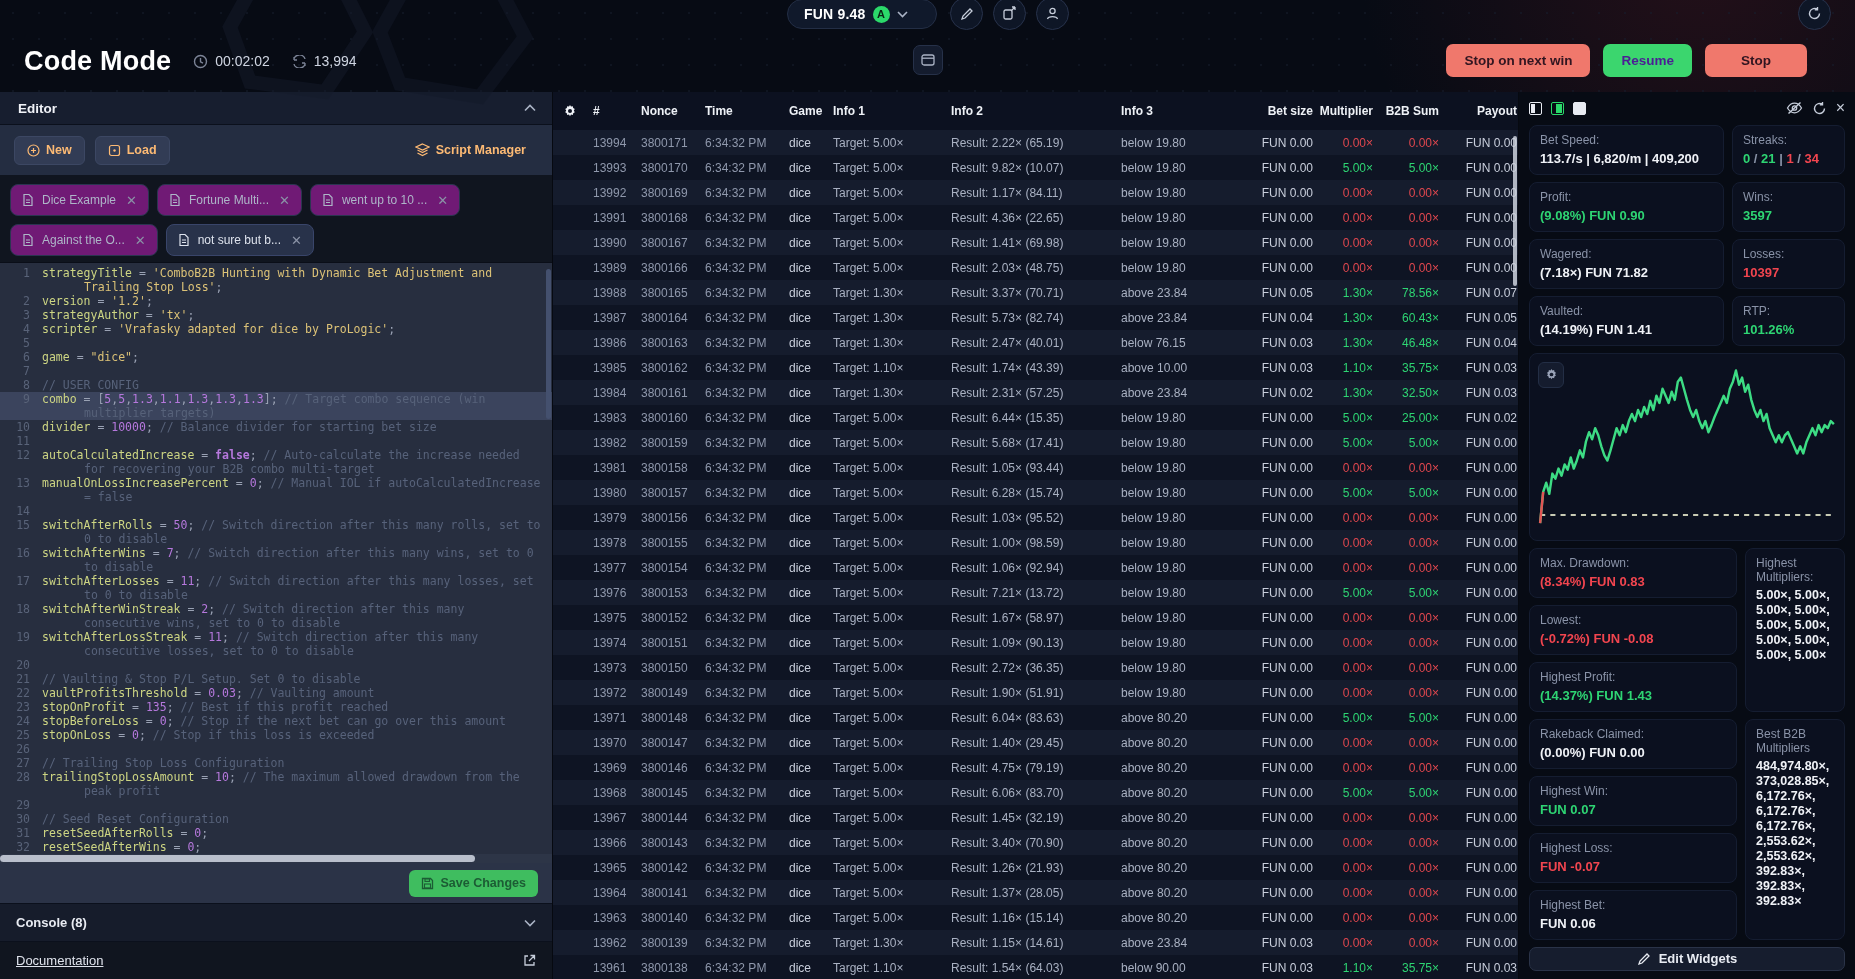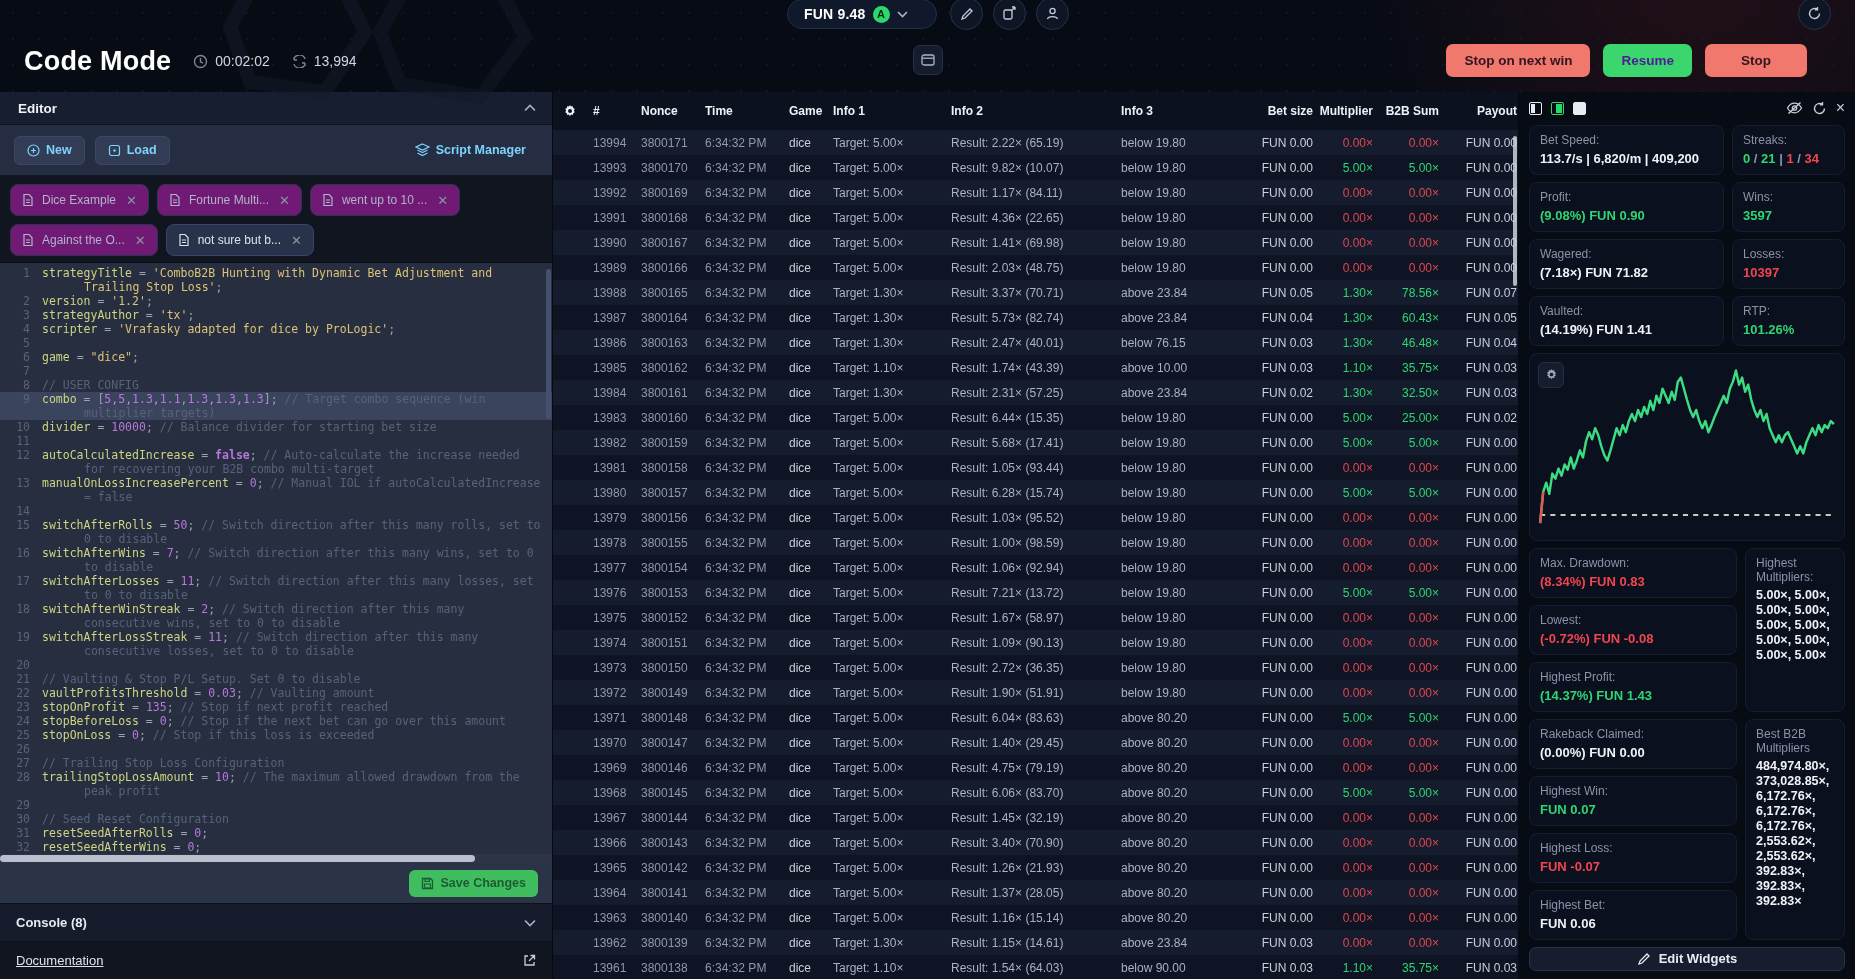--- a/index.html
+++ b/index.html
@@ -43,21 +43,21 @@
 
   
   .editor-panel { width:553px; flex:0 0 553px; display:flex; flex-direction:column;
     background:#141a29; border-right:1px solid #060910; }
   .panel-head { height:33px; background:#171e2f; display:flex; align-items:center;
     justify-content:space-between; padding:0 16px 0 18px; border-bottom:1px solid #0b101c; }
   .panel-head .t { font-size:13.5px; font-weight:bold; color:#f0f2f7; }
   .ed-toolbar { height:50px; background:#242d41; display:flex; align-items:center;
     gap:10px; padding:0 14px; }
   .tool-btn { height:29px; border-radius:6px; background:#323c55; border:1px solid #3c4763;
-    color:#7dd3fc; font-size:12.5px; font-weight:bold; display:flex; align-items:center;
+    color:#fdba74; font-size:12.5px; font-weight:bold; display:flex; align-items:center;
     gap:6px; padding:0 12px; cursor:pointer; font-family:inherit; }
   .tool-btn.ghost { background:transparent; border:none; margin-left:auto; }
   .tabs { background:#10151f; padding:9px 10px 6px 10px; display:flex; flex-wrap:wrap; gap:8px;
     border-bottom:1px solid #0a0e18; min-height:84px; align-content:flex-start; }
   .tab { height:32px; display:flex; align-items:center; gap:8px; padding:0 11px;
     border:1px solid #2b3550; border-radius:8px; color:#aeb6c8; font-size:12px; cursor:pointer;
     background:#701a75; }
   .tab.active { background:#28324a; color:#dde2ec; border-color:#39456a; }
   .tab .x { color:#8b93a7; font-size:13px; margin-left:2px; }
   .code-wrap { flex:1; background:#272e3f; overflow:hidden; position:relative;
@@ -357,21 +357,21 @@
           <div class="cl">
             <span class="ln">21</span>
             <span class="ct"><span class="tok-c">// Vaulting &amp; Stop P/L Setup. Set 0 to disable</span></span>
           </div>
           <div class="cl">
             <span class="ln">22</span>
             <span class="ct"><span class="tok-i">vaultProfitsThreshold</span><span class="tok-o"> = </span><span class="tok-n">0.03</span><span class="tok-o">;</span><span class="tok-c"> // Vaulting amount</span></span>
           </div>
           <div class="cl">
             <span class="ln">23</span>
-            <span class="ct"><span class="tok-i">stopOnProfit</span><span class="tok-o"> = </span><span class="tok-n">135</span><span class="tok-o">;</span><span class="tok-c"> // Stop if next profit reached</span></span>
+            <span class="ct"><span class="tok-i">stopOnProfit</span><span class="tok-o"> = </span><span class="tok-n">135</span><span class="tok-o">;</span><span class="tok-c"> // Best if this profit reached</span></span>
           </div>
           <div class="cl">
             <span class="ln">24</span>
             <span class="ct"><span class="tok-i">stopBeforeLoss</span><span class="tok-o"> = </span><span class="tok-n">0</span><span class="tok-o">;</span><span class="tok-c"> // Stop if the next bet can go over this amount</span></span>
           </div>
           <div class="cl">
             <span class="ln">25</span>
             <span class="ct"><span class="tok-i">stopOnLoss</span><span class="tok-o"> = </span><span class="tok-n">0</span><span class="tok-o">;</span><span class="tok-c"> // Stop if this loss is exceeded</span></span>
           </div>
           <div class="cl">

